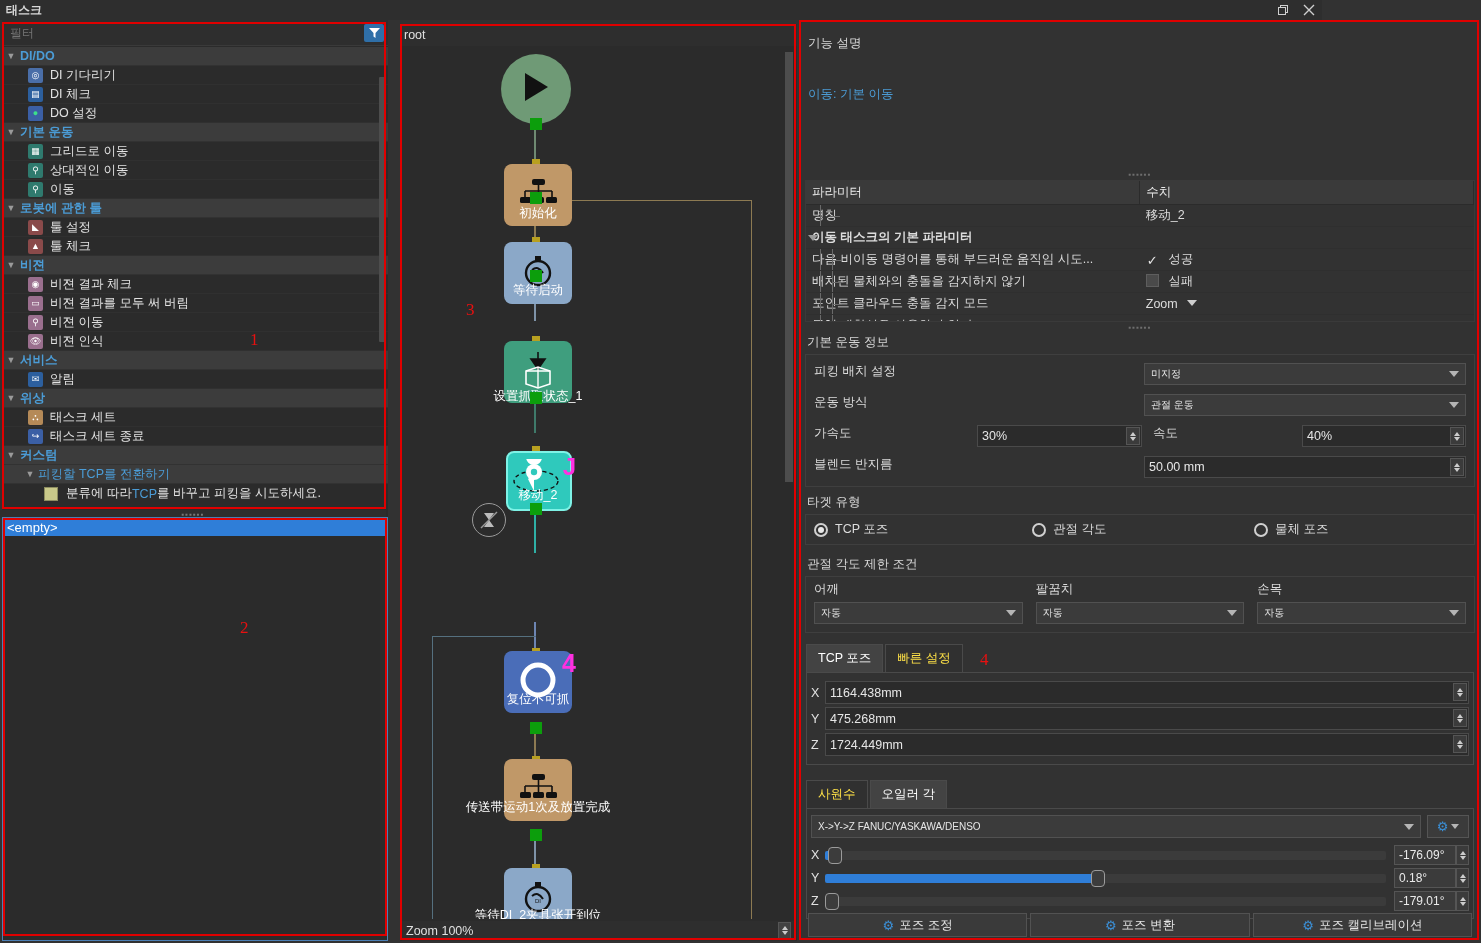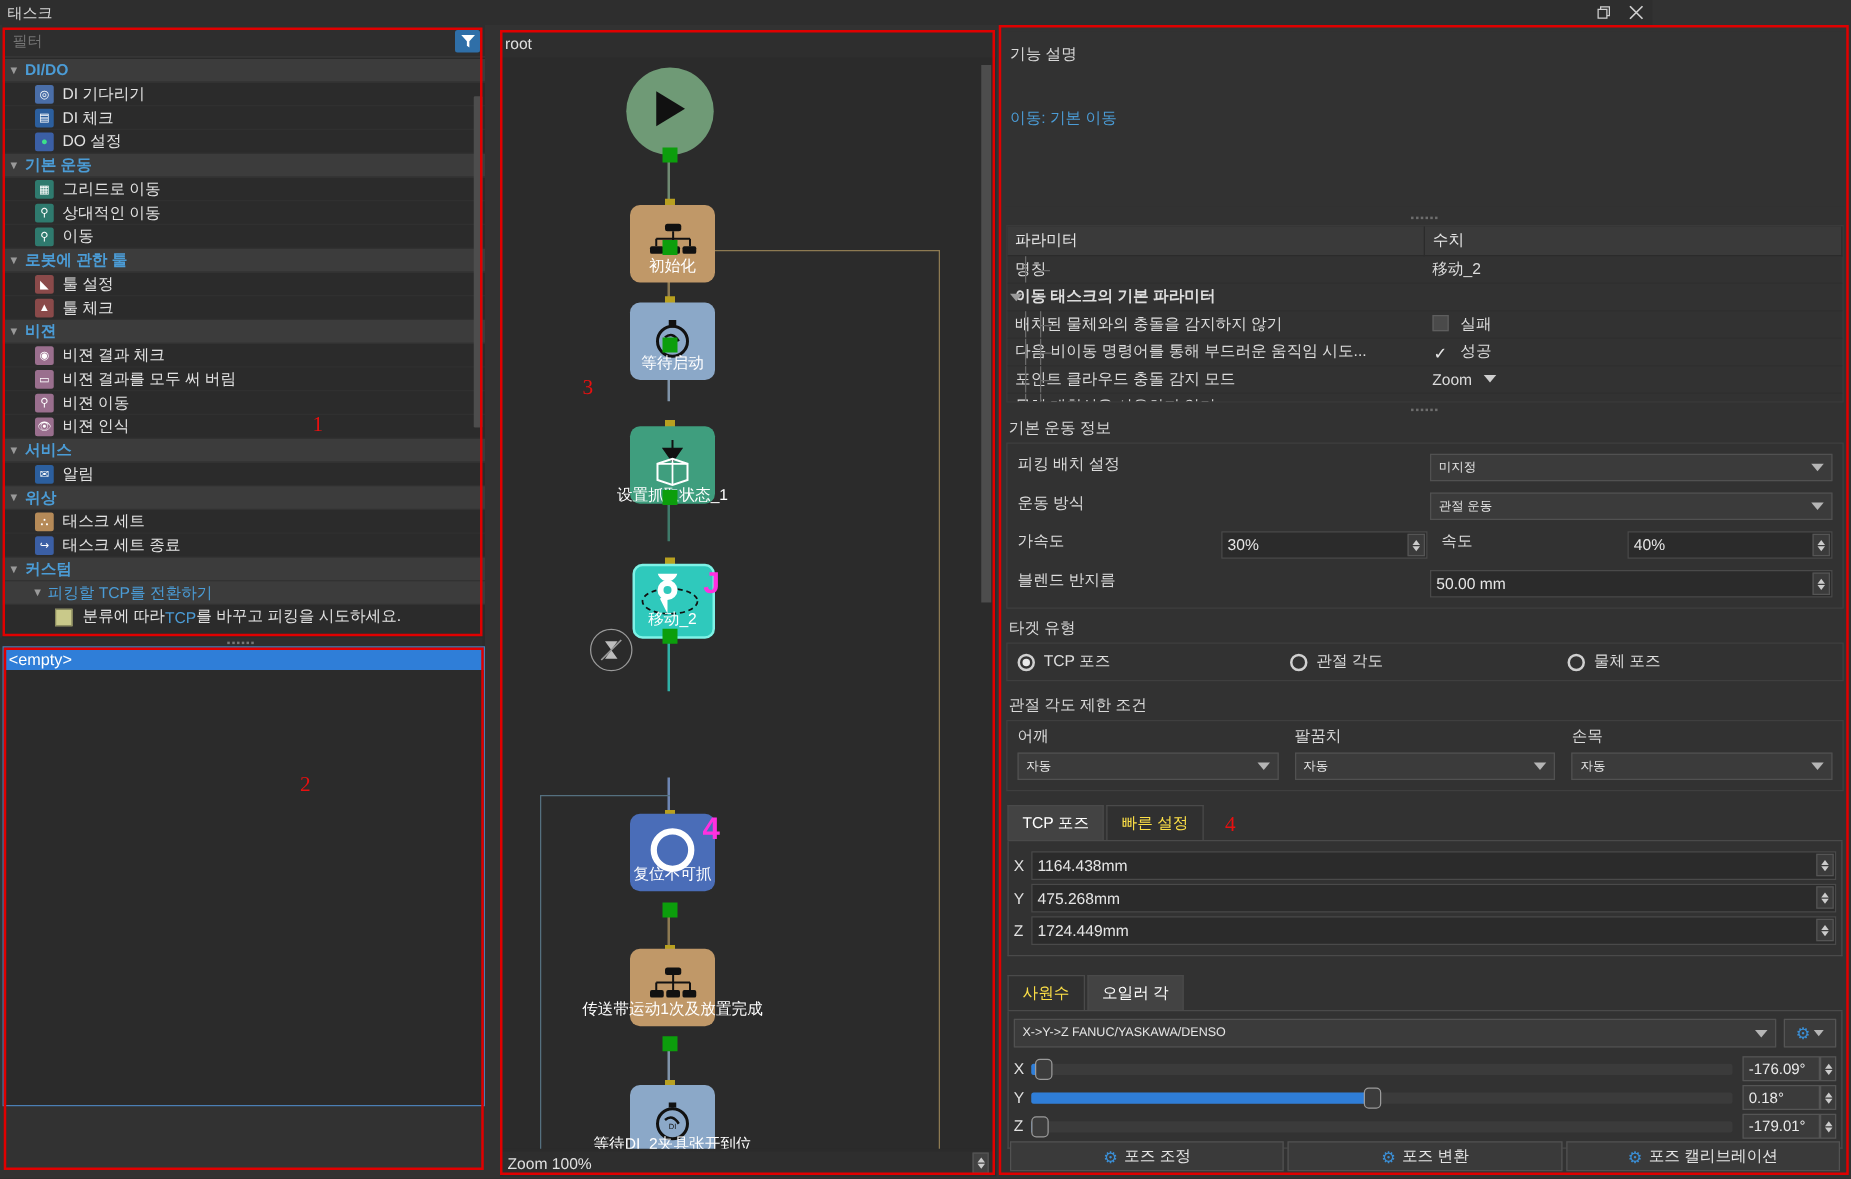--- a/index.html
+++ b/index.html
@@ -8,21 +8,21 @@
     background: #2b2b2b;
     font-family: "Liberation Sans", sans-serif;
     color: #dcdcdc;
     overflow: hidden;
   }
   .app { position: relative; width: 1481px; height: 943px; background: #323232; }
 
   
   .titlebar {
     position: absolute; left: 0; top: 0; width: 1322px; height: 20px;
-    background: #2e2e2e; display: flex; align-items: center;
+    background: #2e2e2e; display: flex; align-items: center; font-weight: bold;
   }
   .titlebar .title { font-size: 12px; color: #d8d8d8; padding-left: 6px; }
   .titlebar .spacer { flex: 1; }
   .win-btn { width: 26px; height: 20px; display:flex; align-items:center; justify-content:center;
              color:#cfcfcf; font-size:12px; }
   .win-btn svg { display:block; }
 
   
   .redbox { position: absolute; border: 2px solid #e00000; pointer-events: none; z-index: 40; }
   .marker { position: absolute; color: #e81010; font-size: 17px; font-family: "Liberation Serif", serif; z-index: 41; }
@@ -49,21 +49,21 @@
             background:#3c3c3c; border-bottom:1px solid #323232;}
   .subgrp .tri { width: 16px; text-align:center; font-size: 9px; color:#9a9a9a; }
   .subitem { height: 19px; display:flex; align-items:center; padding-left: 42px; font-size:12.5px; }
   .subitem .ico { width:14px;height:14px;margin-right:8px;background:#c9c98a;border:1px solid #8d8d60;flex:none;}
   .subitem .txt-w { color:#e2e2e2; }
   .subitem .txt-b { color:#4b9cd6; }
   .left-scroll { position:absolute; right:2px; top:30px; width:7px; height:265px; background:#4d4d4d; border-radius:1px;}
 
   .splitter-dots { position:absolute; left:0; width:386px; height:8px; display:flex; align-items:center; justify-content:center;
                    color:#777; font-size:8px; letter-spacing:1px; background:#2e2e2e;}
-  .lower-panel { position:absolute; left:2px; top:517px; width:386px; height:368px; background:#2b2b2b;
+  .lower-panel { position:absolute; left:2px; top:517px; width:386px; height:424px; background:#2b2b2b;
                  border:1px solid #4b7fb5; }
   .empty-row { height: 18px; background: #2f7ed8; color: #fff; font-size: 13px;
                display:flex; align-items:center; padding-left: 4px; }
 
   
   .mid-panel { position:absolute; left: 400px; top: 24px; width: 397px; height: 917px; background: #2b2b2b; }
   .mid-head { height: 22px; background:#2e2e2e; display:flex; align-items:center; padding-left:4px;
               font-size:12.5px; color:#e0e0e0; }
   .canvas { position:absolute; left:2px; top:24px; right:2px; bottom:22px; background:#2b2b2b; overflow:hidden;}
   .mid-foot { position:absolute; left:2px; right:2px; bottom:0; height: 20px; background:#2e2e2e;
@@ -478,35 +478,35 @@
         </tr>
         <tr>
           <td class="k0" colspan="2">
             <span class="tri-open"></span>
             <span>이동 태스크의 기본 파라미터</span>
           </td>
         </tr>
         <tr>
           <td class="k2">
             <span class="treeline"></span><span class="treeline3"></span><span class="treeline2" style="left:26px;width:10px;"></span>
-            <span>배치된 물체와의 충돌을 감지하지 않기</span>
+            <span>다음 비이동 명령어를 통해 부드러운 움직임 시도...</span>
           </td>
           <td>
-            <span class="chk off"></span>
-            <span>실패</span>
+            <span class="chk on">✓</span>
+            <span>성공</span>
           </td>
         </tr>
         <tr>
           <td class="k2">
             <span class="treeline"></span><span class="treeline3"></span><span class="treeline2" style="left:26px;width:10px;"></span>
-            <span>다음 비이동 명령어를 통해 부드러운 움직임 시도...</span>
+            <span>배치된 물체와의 충돌을 감지하지 않기</span>
           </td>
           <td>
-            <span class="chk on">✓</span>
-            <span>성공</span>
+            <span class="chk off"></span>
+            <span>실패</span>
           </td>
         </tr>
         <tr>
           <td class="k2">
             <span class="treeline"></span><span class="treeline3"></span><span class="treeline2" style="left:26px;width:10px;"></span>
             <span>포인트 클라우드 충돌 감지 모드</span>
           </td>
           <td>
             <span>Zoom</span>
             <span class="dd-caret"></span>

